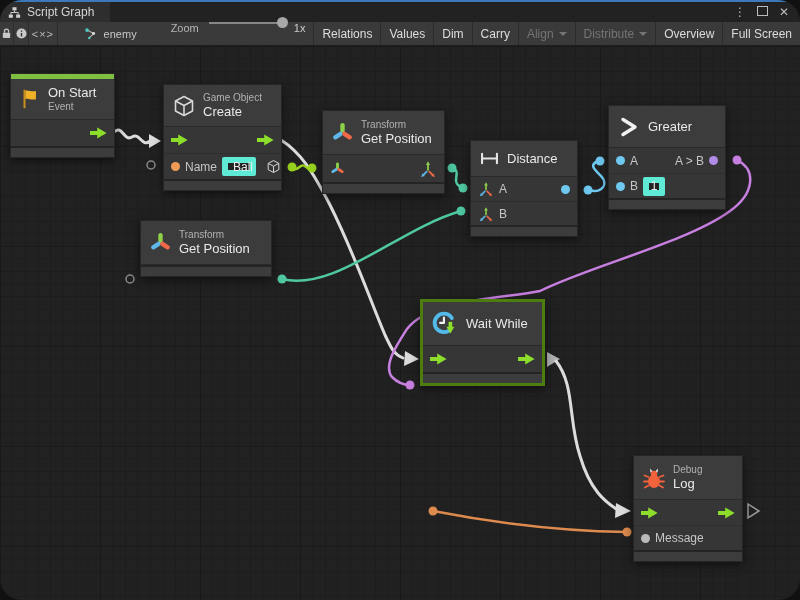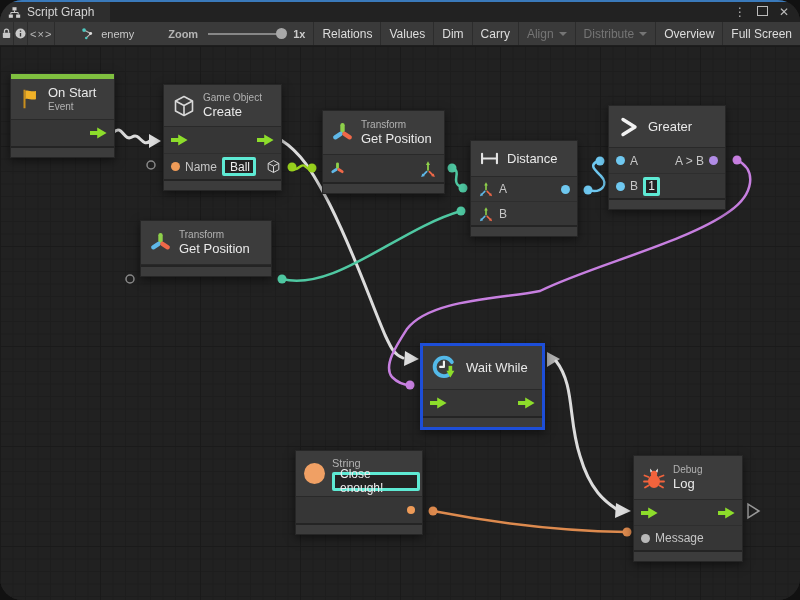--- a/index.html
+++ b/index.html
@@ -11,21 +11,21 @@
   .tabbar{height:20px;background:#222;display:flex;align-items:stretch;}
   .tab{display:flex;align-items:center;gap:6px;padding:0 16px 0 8px;background:#2e2e2e;color:#d4d4d4;font-size:12px;}
   .winctrls{margin-left:auto;display:flex;align-items:center;gap:6px;padding-right:8px;color:#bbb;}
   .wbtn{width:16px;text-align:center;font-size:12px;line-height:1;}
   .maxbox{display:inline-block;width:9px;height:8px;border:1.5px solid #bbb;}
 
   .toolbar{height:24px;background:#3a3a3a;display:flex;align-items:stretch;font-size:12px;color:#ddd;border-bottom:1px solid #1e1e1e;box-sizing:border-box;}
   .tcell{display:flex;align-items:center;justify-content:center;border-right:1px solid #2c2c2c;}
   .code-glyph{font-size:11px;color:#bbb;letter-spacing:1px;}
   .tgroup{display:flex;align-items:center;gap:6px;margin-left:26px;color:#c8c8c8;font-size:11px;}
-  .tzoom{display:flex;align-items:center;margin-left:34px;color:#b4b4b4;font-size:11px;font-weight:bold;}
+  .tzoom{display:flex;margin-left:34px;color:#b4b4b4;font-size:11px;}
   .ztrack{width:76px;height:2px;background:#878787;margin-left:10px;position:relative;}
   .zhandle{position:absolute;right:-3px;top:-5px;width:11px;height:11px;border-radius:50%;background:#a8a8a8;}
   .zval{margin-left:9px;color:#ccc;}
   .tbtns{margin-left:8px;display:flex;}
   .tbtn{display:flex;align-items:center;padding:0 8px;border-left:1px solid #2c2c2c;white-space:nowrap;}
   .tbtn.disabled{color:#757575;justify-content:space-between;}
   .caret{margin-left:5px;width:0;height:0;border-left:4px solid transparent;border-right:4px solid transparent;border-top:4px solid #757575;}
 
   
   .graph{position:absolute;left:0;top:46px;right:0;bottom:0;background-color:#212121;
@@ -34,34 +34,34 @@
       linear-gradient(to bottom,#1a1a1a 1px,transparent 1px),
       linear-gradient(to right,#1d1d1d 1px,transparent 1px),
       linear-gradient(to bottom,#1d1d1d 1px,transparent 1px);
     background-size:100px 100px,100px 100px,12.5px 12.5px,12.5px 12.5px;}
   .wires{position:absolute;left:0;top:0;z-index:1;}
   .wires path.w{fill:none;stroke-linecap:round;}
 
   
   .node{position:absolute;z-index:2;background:#363636;border:1px solid #262626;box-sizing:border-box;
         box-shadow:0 3px 9px rgba(0,0,0,.5);}
-  .node.selected{border:3px solid #1d4ed8;margin-top:44px;}
+  .node.selected{border:3px solid #4d7c0f;}
   .evbar{height:5px;background:#7fbf3f;}
   .nhead{background:#3c3c3c;display:flex;align-items:center;gap:7px;padding:0 8px;
          border-bottom:1px solid #292929;height:41px;box-sizing:border-box;}
   .ncat{font-size:10px;color:#b2b2b2;line-height:1.3;}
   .ntitle{font-size:13px;color:#e9e9e9;line-height:1.2;}
   .prow{display:flex;align-items:center;gap:5px;padding:0 7px;height:26px;box-sizing:border-box;
         font-size:12px;color:#c6c6c6;}
   .prow + .prow{border-top:1px solid #2e2e2e;align-items:center;}
   .nfoot{height:9px;background:#3c3c3c;border-top:2px solid #242424;}
   .dot{width:9px;height:9px;border-radius:50%;flex:none;}
   .dot.orange{background:#ee9b58;}.dot.blue{background:#6fc8f0;}
   .dot.purple{background:#b18ce6;}.dot.gray{background:#b9b9b9;}
-  .field{background:#232323;border:3px solid #5eead4;border-radius:2px;color:#ececec;font-size:12px;
+  .field{background:#232323;border:6px solid #5eead4;border-radius:2px;color:#ececec;font-size:12px;
          padding:1px 5px;display:flex;align-items:center;gap:4px;box-sizing:border-box;height:19px;}
   .spacer{flex:1;}
   .icon{display:flex;flex:none;align-items:center;justify-content:center;}
 </style>
 </head>
 <body>
 
 <svg width="0" height="0" style="position:absolute">
   <defs>
     <symbol id="i-flag" viewBox="0 0 24 24">
@@ -464,36 +464,20 @@
       <span class="spacer"></span>
       <span class="icon">
           <svg width="17" height="12">
             <use href="#i-flow"></use>
           </svg>
         </span>
     </div>
     <div class="nfoot"></div>
   </div>
 
-  <div class="node" style="left:295px;top:450px;width:128px">
-    <div class="nhead" style="height:46px">
-      <span class="icon" style="width:21px;height:21px;border-radius:50%;background:#f0a064"></span>
-      <div>
-        <div class="ncat" style="font-size:11px">String</div>
-        <span class="field" style="width:88px;margin-top:1px">
-            <span>Close enough!</span>
-          </span>
-      </div>
-    </div>
-    <div class="prow">
-      <span class="spacer"></span>
-      <span class="dot orange" style="width:8px;height:8px"></span>
-    </div>
-    <div class="nfoot"></div>
-  </div>
 
   <div class="node" style="left:633px;top:455px;width:110px">
     <div class="nhead" style="height:44px">
       <span class="icon">
           <svg width="24" height="24">
             <use href="#i-bug"></use>
           </svg>
         </span>
       <div>
         <div class="ncat">Debug</div>

